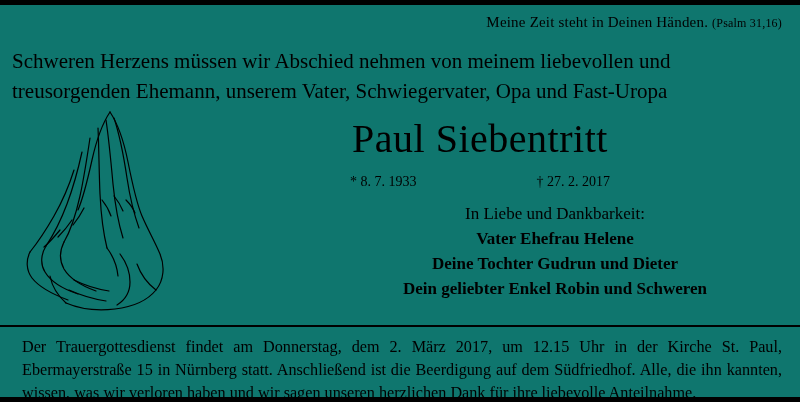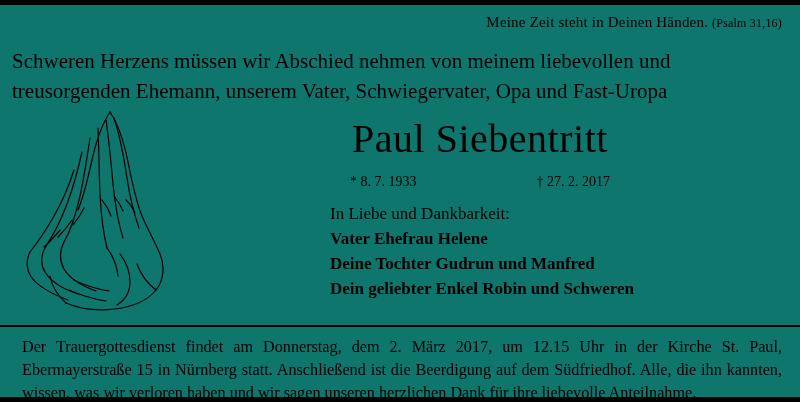--- a/index.html
+++ b/index.html
@@ -87,21 +87,21 @@
     gap: 120px;
     font-size: 14px;
     margin-top: 8px;
   }
 
   .family {
     position: absolute;
     left: 330px;
     top: 202px;
     width: 450px;
-    text-align: left;
+    text-align: center;
     font-size: 17px;
     line-height: 1.47;
   }
   .family .lead {
     font-weight: normal;
   }
   .family .member {
     font-weight: bold;
   }
 
@@ -185,21 +185,21 @@
   <div class="name">Paul Siebentritt</div>
 
   <div class="dates">
     <span>* 8. 7. 1933</span>
     <span>† 27. 2. 2017</span>
   </div>
 
   <div class="family">
     <div class="lead">In Liebe und Dankbarkeit:</div>
     <div class="member">Vater Ehefrau Helene</div>
-    <div class="member">Deine Tochter Gudrun und Manfred</div>
+    <div class="member">Deine Tochter Gudrun und Dieter</div>
     <div class="member">Dein geliebter Enkel Robin und Schweren</div>
   </div>
 
   <div class="rule-mid"></div>
 
   <div class="service">Der Trauergottesdienst findet am Donnerstag, dem 2. März 2017, um 12.15 Uhr in der Kirche St. Paul, Ebermayerstraße 15 in Nürnberg statt. Anschließend ist die Beerdigung auf dem Südfriedhof. Alle, die ihn kannten, wissen, was wir verloren haben und wir sagen unseren herzlichen Dank für ihre liebevolle Anteilnahme.</div>
 
   <div class="rule-bottom"></div>
 </div>
 

